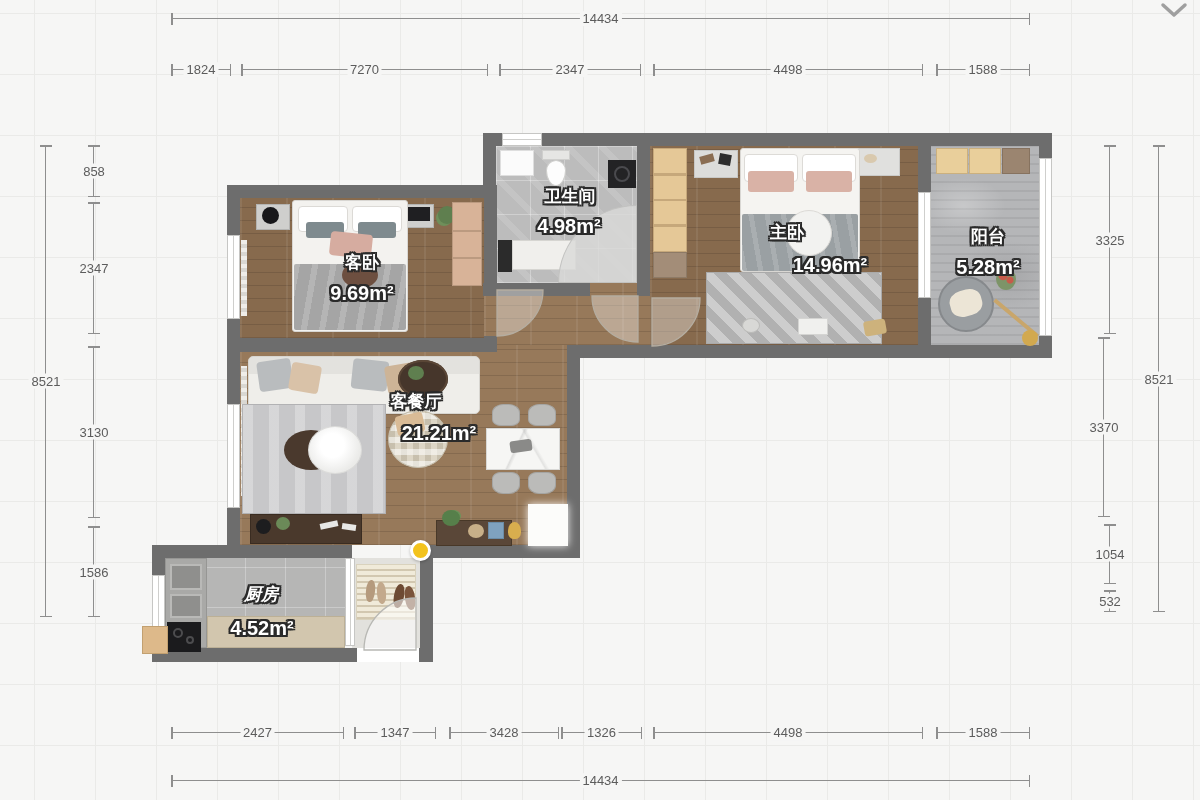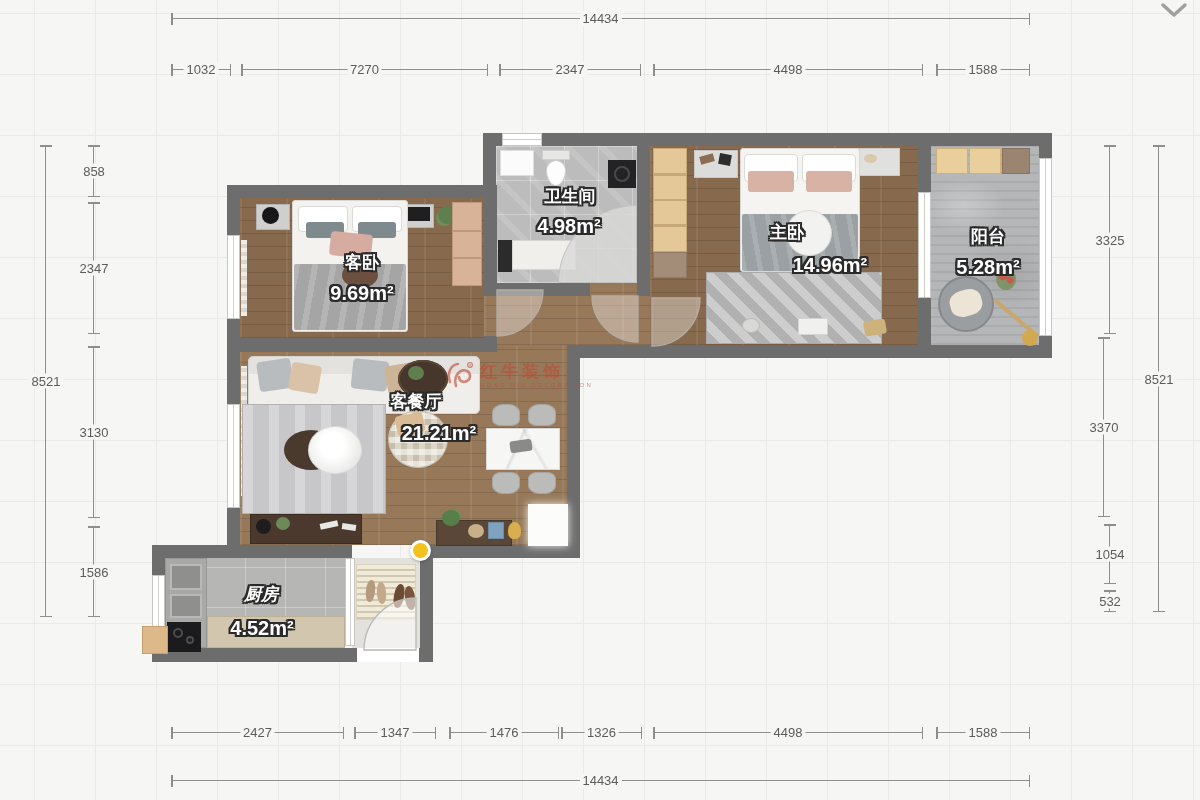--- a/index.html
+++ b/index.html
@@ -58,21 +58,21 @@
 </style>
 </head>
 <body>
 
 <div class="stage">
 
   <div class="dimh" style="left:172px;top:18px;width:857px;">
       <span class="dlbl">14434</span>
     </div>
   <div class="dimh" style="left:172px;top:69px;width:58px;">
-      <span class="dlbl">1032</span>
+      <span class="dlbl">1824</span>
     </div>
   <div class="dimh" style="left:242px;top:69px;width:245px;">
       <span class="dlbl">7270</span>
     </div>
   <div class="dimh" style="left:500px;top:69px;width:140px;">
       <span class="dlbl">2347</span>
     </div>
   <div class="dimh" style="left:654px;top:69px;width:268px;">
       <span class="dlbl">4498</span>
     </div>
@@ -112,21 +112,21 @@
       <span class="dlbl">8521</span>
     </div>
 
   <div class="dimh" style="left:172px;top:732px;width:171px;">
       <span class="dlbl">2427</span>
     </div>
   <div class="dimh" style="left:355px;top:732px;width:80px;">
       <span class="dlbl">1347</span>
     </div>
   <div class="dimh" style="left:450px;top:732px;width:108px;">
-      <span class="dlbl">1476</span>
+      <span class="dlbl">3428</span>
     </div>
   <div class="dimh" style="left:562px;top:732px;width:79px;">
       <span class="dlbl">1326</span>
     </div>
   <div class="dimh" style="left:654px;top:732px;width:268px;">
       <span class="dlbl">4498</span>
     </div>
   <div class="dimh" style="left:937px;top:732px;width:92px;">
       <span class="dlbl">1588</span>
     </div>
@@ -272,32 +272,20 @@
   <div class="fur" style="left:394px;top:584px;width:10px;height:24px;background:#6d4a33;border-radius:45%;transform:rotate(10deg);"></div>
   <div class="fur" style="left:405px;top:586px;width:10px;height:24px;background:#7a543c;border-radius:45%;transform:rotate(-8deg);"></div>
 
   <svg class="arcs" width="1200" height="800" viewBox="0 0 1200 800">
     <path d="M543,290 A46,46 0 0 1 497,336 L497,290 Z" fill="rgba(255,255,255,0.35)" stroke="#b5ada0" stroke-width="1.3"></path>
     <path d="M592,296 A46,46 0 0 0 638,342 L638,296 Z" fill="rgba(255,255,255,0.35)" stroke="#b5ada0" stroke-width="1.3"></path>
     <path d="M700,298 A48,48 0 0 1 652,346 L652,298 Z" fill="rgba(255,255,255,0.35)" stroke="#b5ada0" stroke-width="1.3"></path>
     <path d="M416,598 A52,52 0 0 0 364,650 L416,650 Z" fill="rgba(255,255,255,0.55)" stroke="#b8b8b4" stroke-width="1.3"></path>
   </svg>
 
-  <div class="wm" style="left:446px;top:360px;">
-    <svg width="28" height="30" viewBox="0 0 28 30">
-      <path d="M4,22 C1,14 4,5 12,4" fill="none" stroke="#bd4b36" stroke-width="2.6" stroke-linecap="round"></path>
-      <path d="M10,26 C7,16 14,8 21,11 C25,13 25,19 21,21 C17,23 13,21 13,17" fill="none" stroke="#bd4b36" stroke-width="2.6" stroke-linecap="round"></path>
-      <circle cx="24" cy="5" r="2.4" fill="none" stroke="#bd4b36" stroke-width="1.2"></circle>
-      <text x="24" y="7" font-size="4" fill="#bd4b36" text-anchor="middle">R</text>
-    </svg>
-    <div class="wm-text">
-      <div class="wm-title">红牛装饰</div>
-      <div class="wm-sub">HONG NIU DECORATION</div>
-    </div>
-  </div>
 
   <div class="room-label" style="left:362px;top:262px;">
       <div class="name">客卧</div>
     </div>
   <div class="room-label" style="left:362px;top:293px;">
       <div class="area">9.69m²</div>
     </div>
   <div class="room-label" style="left:570px;top:196px;">
       <div class="name">卫生间</div>
     </div>

